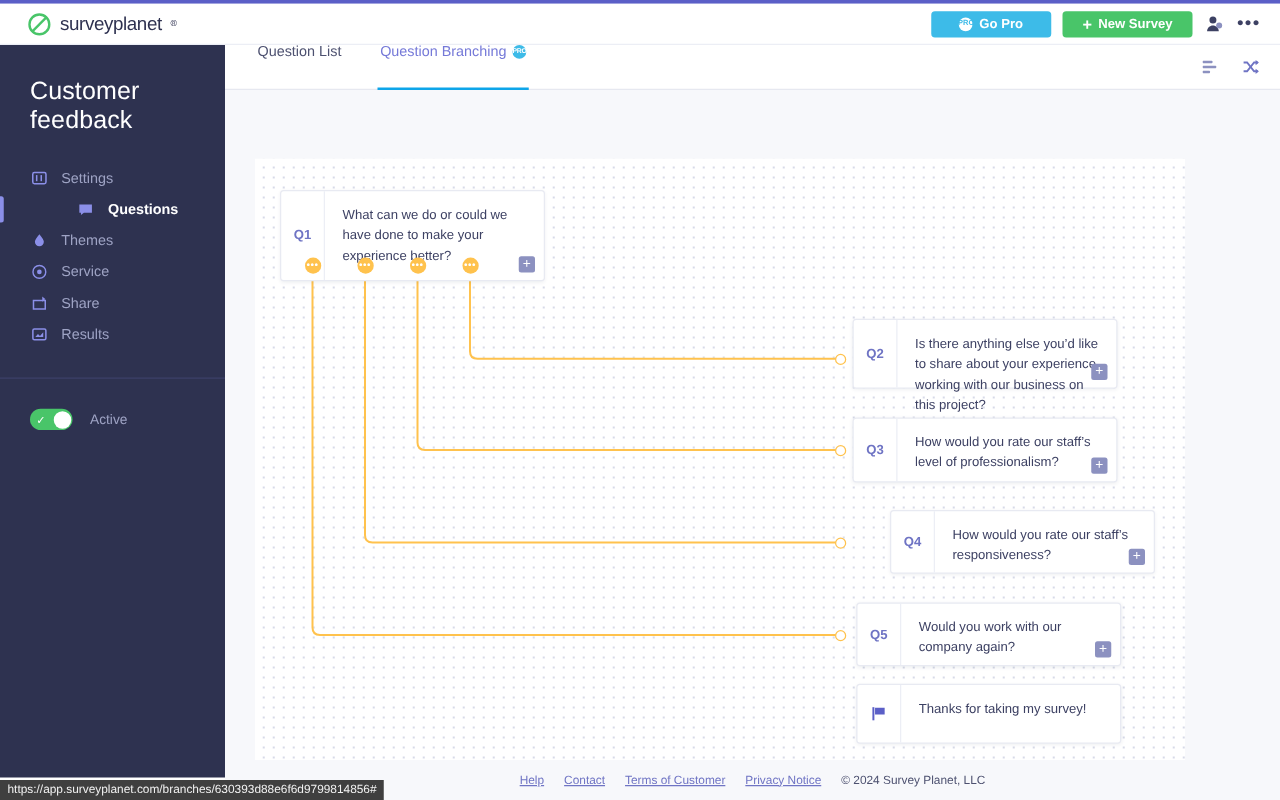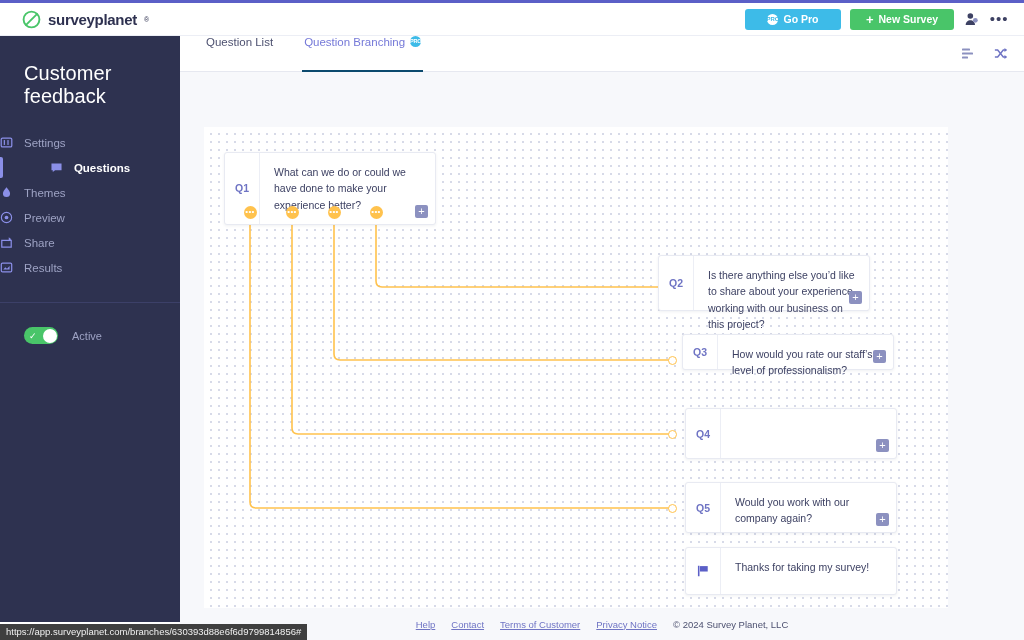--- a/index.html
+++ b/index.html
@@ -20,21 +20,21 @@
   
   .header {
     position: absolute; top: 3px; left: 0; width: 1024px; height: 33px;
     background: #ffffff;
     border-bottom: 1px solid #eceef5;
     display: flex; align-items: center;
   }
   .brand { display: flex; align-items: center; gap: 7px; margin-left: 22px; }
   .brand-mark { width: 19px; height: 19px; display:block; }
   .brand-text {
-    font-size: 15px; font-weight: bold; color: #2e3150;
+    font-size: 15px; font-weight: normal; color: #2e3150;
     letter-spacing: -0.3px;
   }
   .brand-tm { font-size: 7px; color: #2e3150; vertical-align: super; }
 
   .header-right {
     margin-left: auto; display: flex; align-items: center; gap: 9px;
     margin-right: 16px;
   }
   .btn {
     height: 21px; border-radius: 3px; border: none;
@@ -64,21 +64,21 @@
     position: absolute; top: 36px; left: 0; width: 180px; height: 586px;
     background: #2e3250;
   }
   .survey-title {
     color: #ffffff; font-size: 20px; font-weight: normal;
     padding: 26px 0 0 24px; letter-spacing: 0.1px;
   }
   .nav { margin-top: 22px; }
   .nav-item {
     position: relative; display: flex; align-items: center; gap: 11px;
-    height: 25px; cursor: pointer;
+    height: 25px; padding-left: 25px; cursor: pointer;
     color: #9ea3c4; font-size: 11.5px;
   }
   .nav-item.active { color: #ffffff; font-weight: bold; justify-content: center; }
   .nav-item.active::before {
     content: ""; position: absolute; left: 0; top: 2px;
     width: 3px; height: 21px; background: #8b8fe8; border-radius: 0 2px 2px 0;
   }
   .nav-icon { width: 13px; height: 13px; display:block; flex: 0 0 13px; }
 
   .sidebar-divider {
@@ -109,21 +109,21 @@
     border-bottom: 1px solid #e6e8f0;
     display: flex; align-items: center; position: relative;
   }
   .tab {
     font-size: 11.5px; color: #4d5170; cursor: pointer;
     padding: 0 2px; height: 36px; display: flex; align-items: flex-start;
     gap: 5px;
   }
   .tab:first-of-type { margin-left: 24px; }
   .tab + .tab { margin-left: 27px; }
-  .tab.active { color: #7579d8; border-bottom: 2px solid #0c4a6e; }
+  .tab.active { color: #7579d8; border-bottom: 2px solid #0ea5e9; }
   .pro-badge {
     background: #3dbbe8; color: #ffffff; font-size: 5.5px; font-weight: bold;
     border-radius: 50%; width: 11px; height: 11px;
     display: inline-flex; align-items: center; justify-content: center;
     letter-spacing: -0.2px;
   }
   .tab-tools {
     margin-left: auto; margin-right: 14px; display: flex;
     align-items: center; gap: 14px;
   }
@@ -273,21 +273,21 @@
           <path d="M8 1.6c2.9 3.4 4.4 5.6 4.4 7.6A4.4 4.4 0 0 1 3.6 9.2c0-2 1.5-4.2 4.4-7.6z" fill="#8b8fe8"></path>
         </svg>
         <span>Themes</span>
       </div>
 
       <div class="nav-item">
         <svg class="nav-icon" viewBox="0 0 16 16">
           <circle cx="8" cy="8" r="6.3" fill="none" stroke="#8b8fe8" stroke-width="1.4"></circle>
           <circle cx="8" cy="8" r="2.3" fill="#8b8fe8"></circle>
         </svg>
-        <span>Preview</span>
+        <span>Service</span>
       </div>
 
       <div class="nav-item">
         <svg class="nav-icon" viewBox="0 0 16 16">
           <path d="M2.2 5.5h11.6v8.3H2.2z" fill="none" stroke="#8b8fe8" stroke-width="1.5"></path>
           <path d="M10.8 1.4l3 2.6-3 2.6z" fill="#8b8fe8"></path>
         </svg>
         <span>Share</span>
       </div>
 
@@ -374,39 +374,40 @@
           </div>
         <div class="branch-dot" style="left:165.5px; top:79px;">
             <i>•••</i>
           </div>
 
         <div class="endpoint" style="left:464px; top:155.5px;"></div>
         <div class="endpoint" style="left:464px; top:228.5px;"></div>
         <div class="endpoint" style="left:464px; top:302.5px;"></div>
         <div class="endpoint" style="left:464px; top:376.5px;"></div>
 
-        <div class="qcard" style="left:454px; top:128px; width:212px; height:56px;">
+        <div class="qcard" style="left:478px; top:128px; width:212px; height:56px;">
           <div class="qcard-num">Q2</div>
           <div class="qcard-body">
             <span>Is there anything else you’d like to share about your experience working with our business on this project?</span>
             <span class="qcard-add">+</span>
           </div>
         </div>
 
-        <div class="qcard" style="left:478px; top:207px; width:212px; height:36px;">
+        <div class="qcard" style="left:478px; top:207px; width:212px; height:52px;">
           <div class="qcard-num">Q3</div>
           <div class="qcard-body">
             <span>How would you rate our staff’s level of professionalism?</span>
             <span class="qcard-add">+</span>
           </div>
         </div>
 
-        <div class="qcard" style="left:481px; top:281px; width:212px; height:51px;">
+        <div class="qcard" style="left:508px; top:281px; width:212px; height:51px;">
           <div class="qcard-num">Q4</div>
           <div class="qcard-body">
+            <span>How would you rate our staff’s responsiveness?</span>
             <span class="qcard-add">+</span>
           </div>
         </div>
 
         <div class="qcard" style="left:481px; top:355px; width:212px; height:51px;">
           <div class="qcard-num">Q5</div>
           <div class="qcard-body">
             <span>Would you work with our company again?</span>
             <span class="qcard-add">+</span>
           </div>

